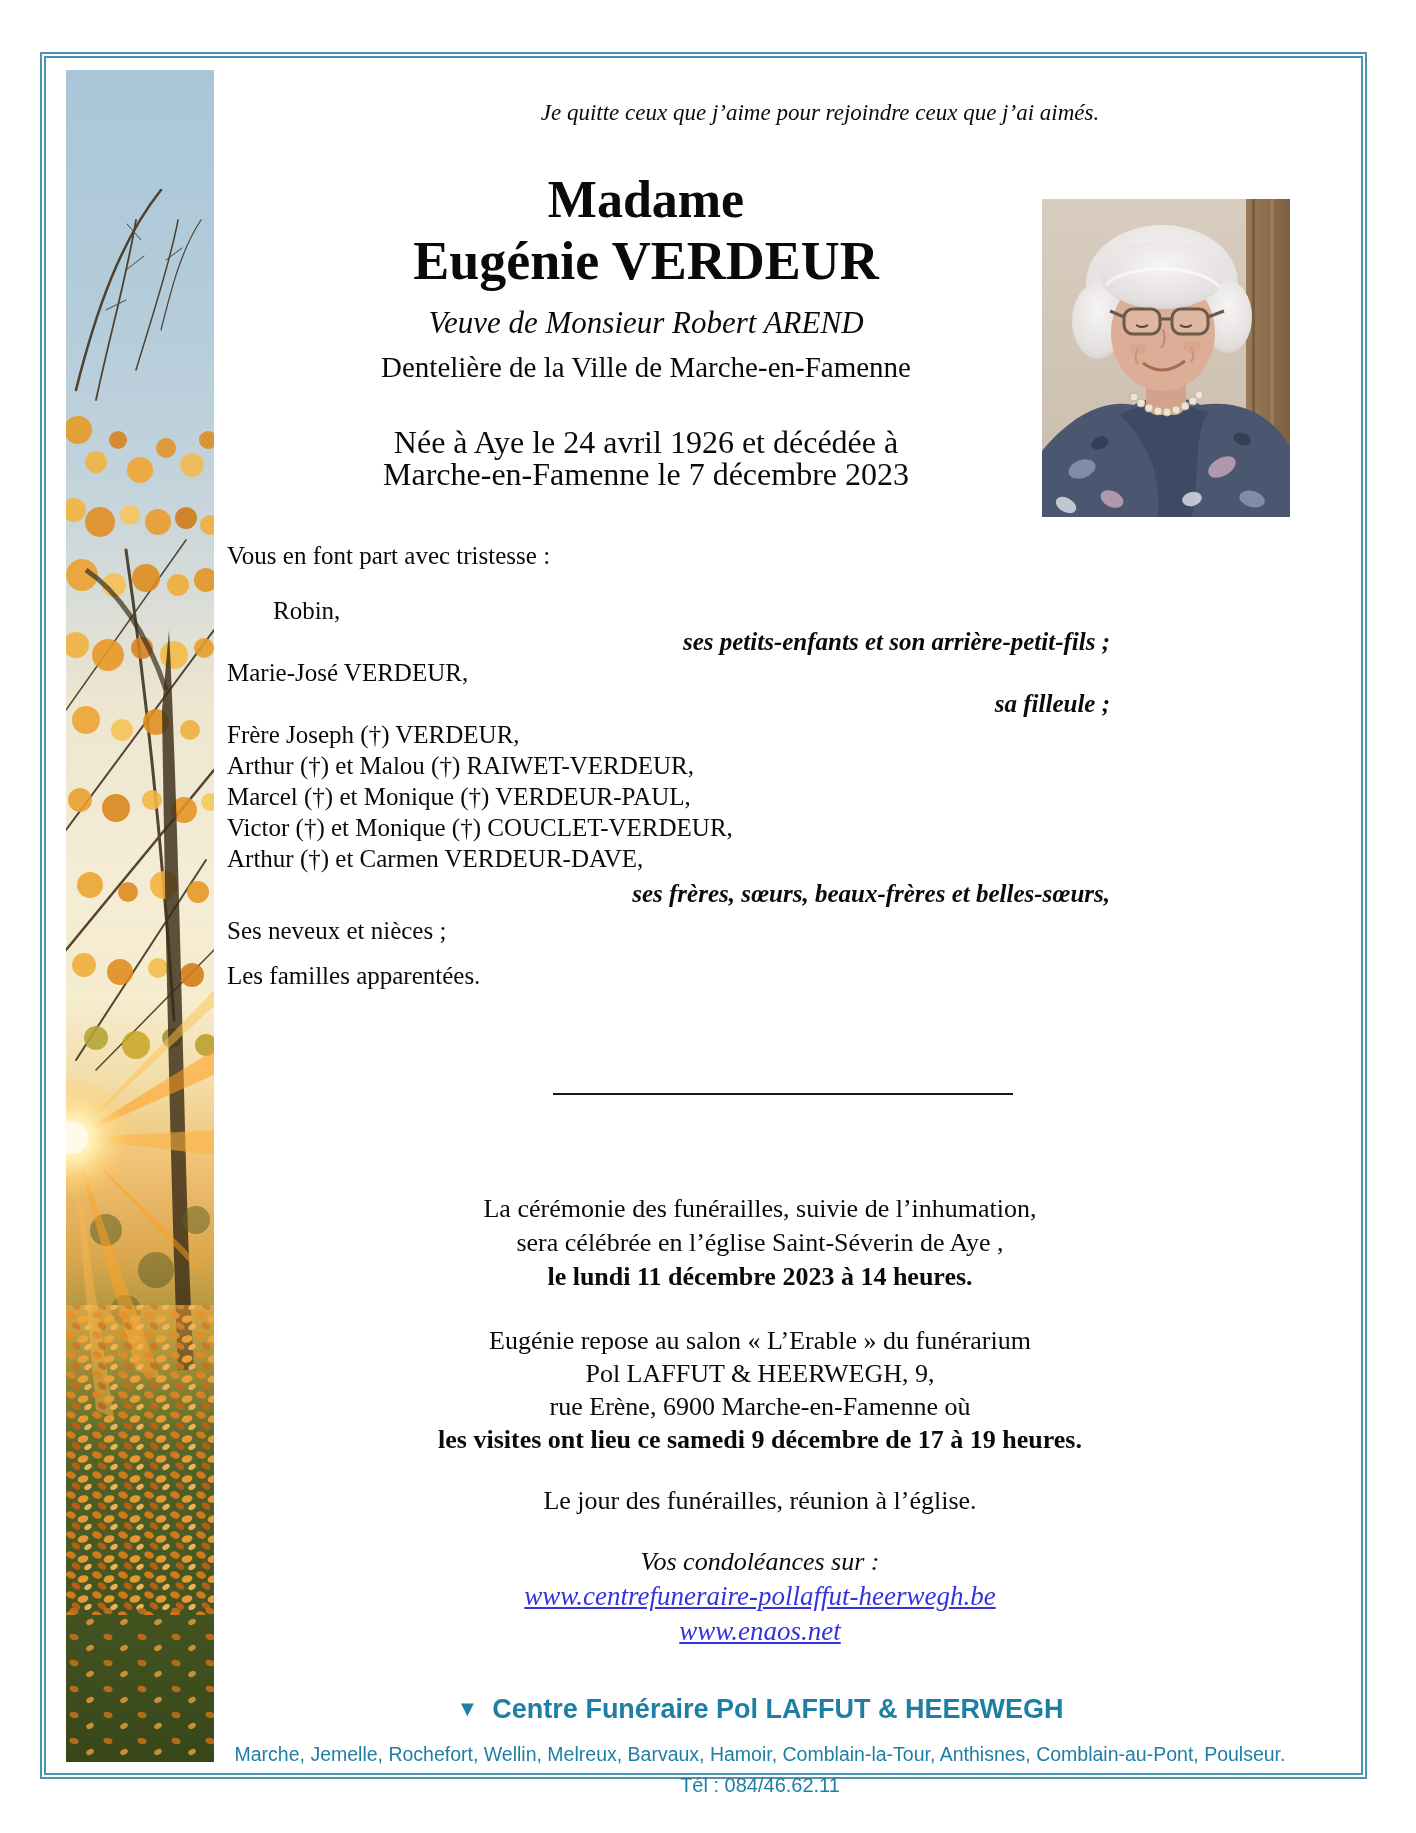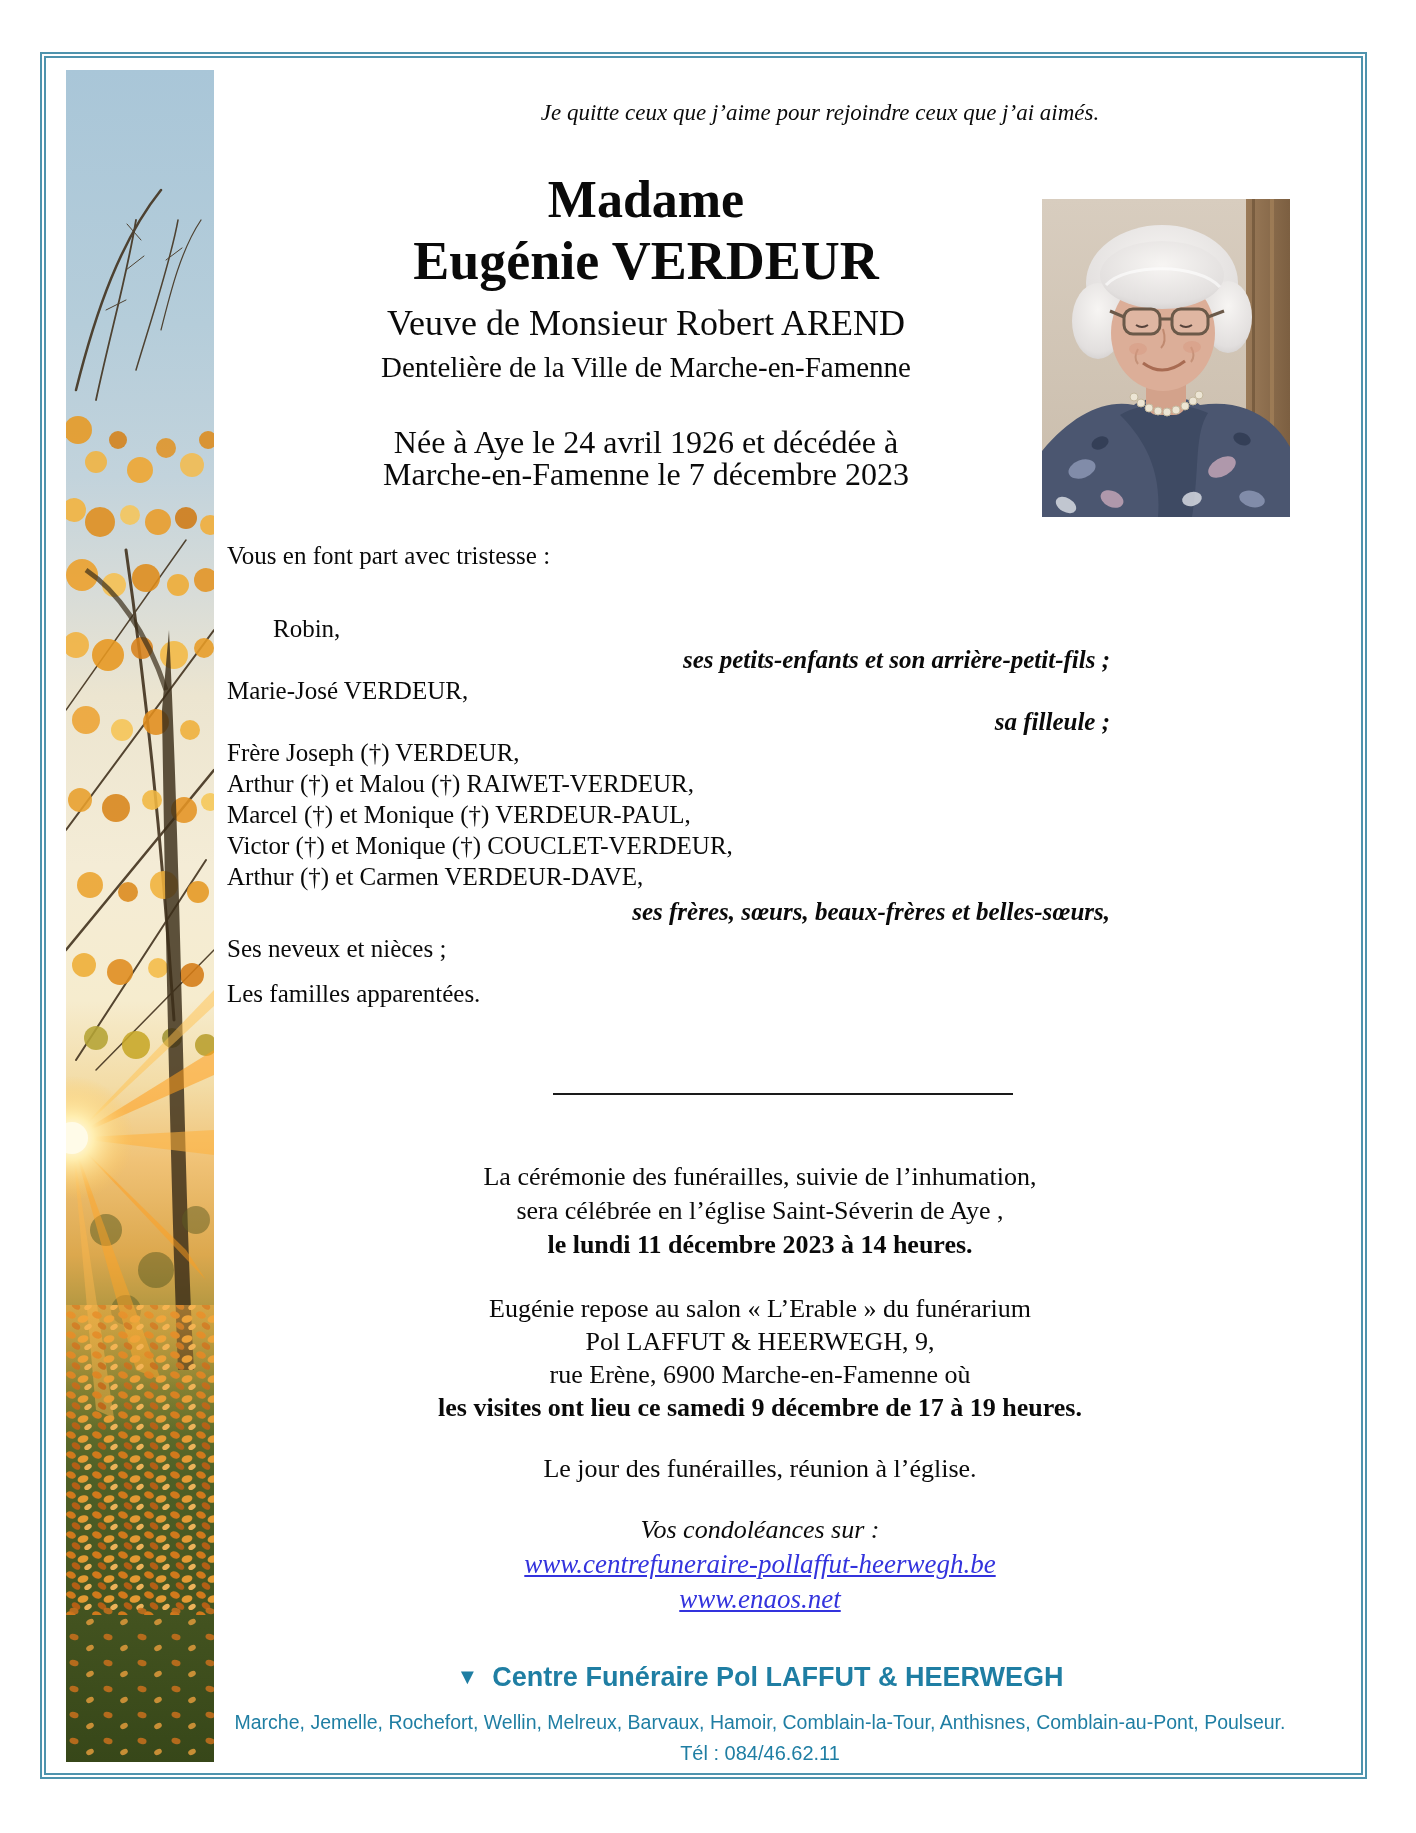--- a/index.html
+++ b/index.html
@@ -14,35 +14,35 @@
   .frame{position:absolute;left:40px;top:52px;width:1327px;height:1727px;
          box-sizing:border-box;border:6px double var(--border);}
   .strip{position:absolute;left:66px;top:70px;width:148px;height:1692px;overflow:hidden;}
   .strip svg{display:block;}
   .portrait{position:absolute;left:1042px;top:199px;width:248px;height:318px;overflow:hidden;}
   .quote{position:absolute;left:520px;top:100px;width:600px;text-align:center;
          font-style:italic;font-size:23px;white-space:nowrap;}
   .headline{position:absolute;left:214px;top:170px;width:832px;text-align:center;margin-left:16px;}
   .title1{font-weight:bold;font-size:52px;line-height:60px;}
   .title2{font-weight:bold;font-size:54px;line-height:62px;}
-  .subtitle1{font-size:36px;line-height:42px;margin-top:10px;}
+  .subtitle1{font-size:31px;line-height:42px;margin-top:10px;font-style:italic;}
   .subtitle2{font-size:29px;line-height:38px;margin-top:4px;}
   .birth{font-size:32px;line-height:32px;}
   .birth-block{margin-top:40px;}
   .body-block{position:absolute;left:227px;top:540px;width:883px;font-size:25px;line-height:31px;}
-  .intro{margin-bottom:42px;}
+  .intro{margin-bottom:24px;}
   .fline{white-space:nowrap;}
   .fline.indent{padding-left:46px;}
   .fline.relation{text-align:right;font-style:italic;font-weight:bold;white-space:nowrap;}
   .l-sesfreres{margin-top:4px;}
   .l-neveux{margin-top:6px;}
   .l-familles{margin-top:14px;}
   .divider{position:absolute;left:553px;top:1093px;width:460px;height:0;
            border-bottom:2px solid #1a1a1a;}
-  .centered-col{position:absolute;left:214px;width:1092px;text-align:center;}
+  .centered-col{position:absolute;left:214px;width:1092px;text-align:center;margin-top:32px;}
   .ceremony{top:1160px;font-size:26px;line-height:34px;}
   .repose{top:1292px;font-size:26px;line-height:33px;}
   .reunion{top:1452px;font-size:26px;line-height:33px;}
   .bold{font-weight:bold;}
   .condo-label{top:1514px;font-size:26px;line-height:32px;font-style:italic;}
   .link-line{font-size:27px;line-height:32px;font-style:italic;}
   .link-line a{color:var(--link);text-decoration:underline;}
   .link1{top:1548px;}
   .link2{top:1583px;}
   .footer-brand{top:1660px;font-family:"Liberation Sans","DejaVu Sans",sans-serif;

